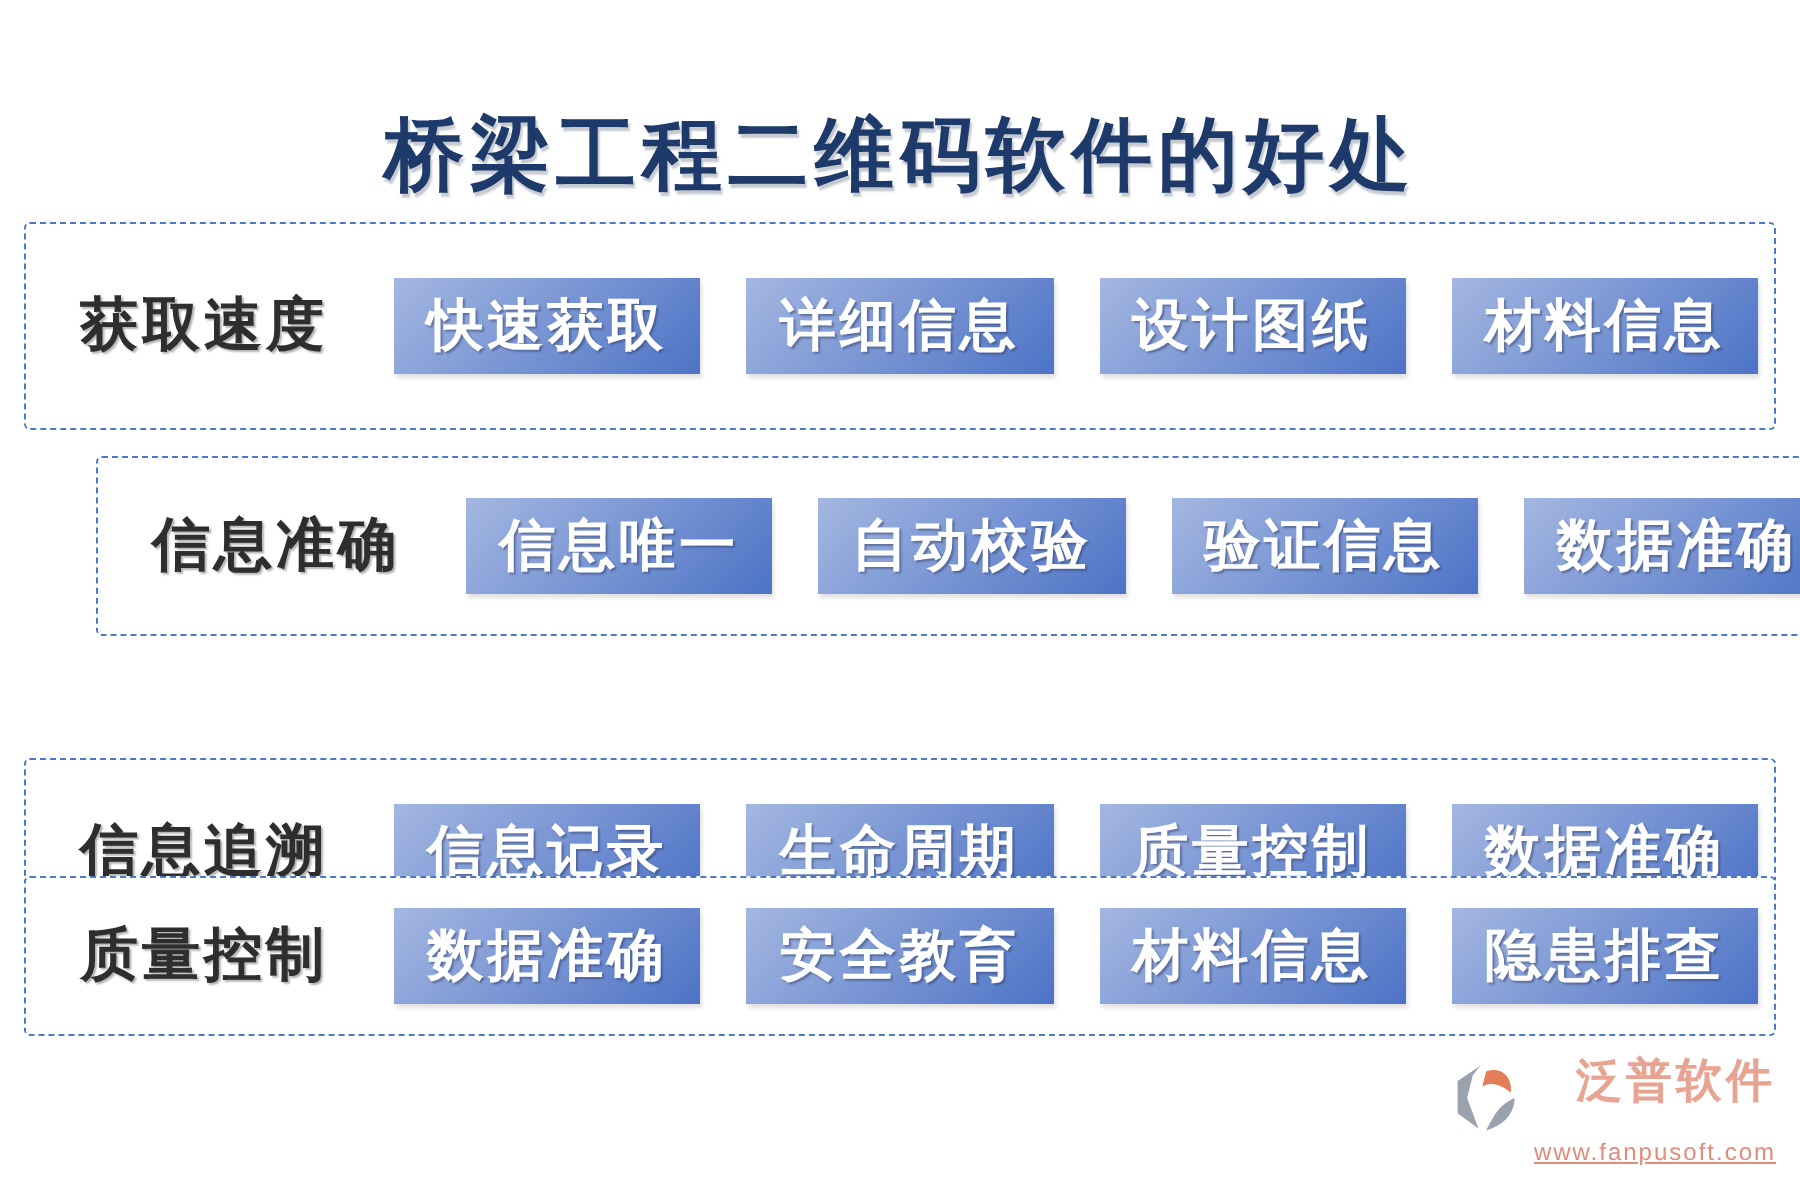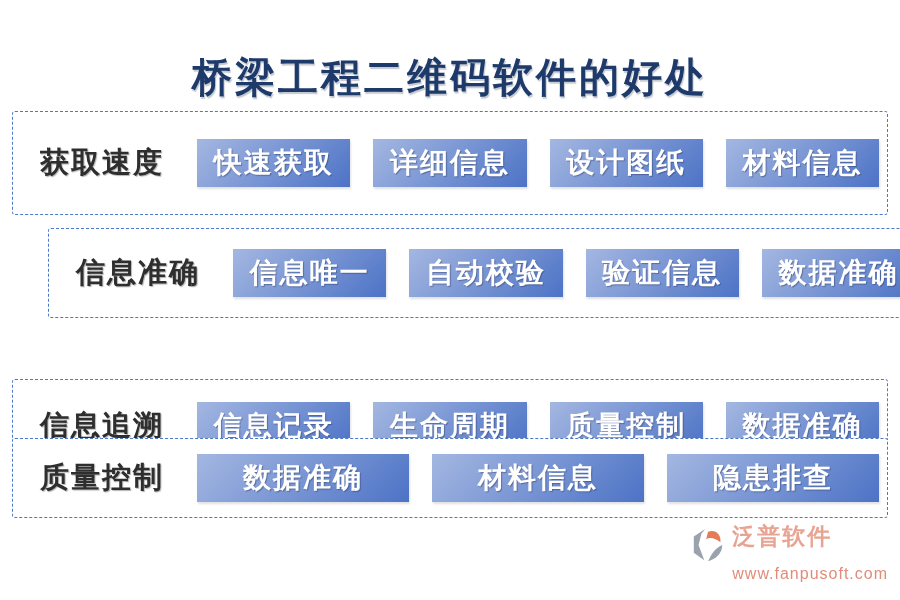--- a/index.html
+++ b/index.html
@@ -65,30 +65,31 @@
     box-shadow:1px 2px 2px rgba(0,0,0,0.12);
     white-space:nowrap;
   }
   .footer{
     position:absolute;right:12px;bottom:6px;
     display:flex;align-items:flex-start;gap:4px;
   }
   .logo-mark{width:38px;height:38px;margin-top:2px;}
   .logo-gray{fill:var(--logo-gray);}
   .logo-orange{fill:var(--logo-orange);}
-  .brand-col{display:flex;flex-direction:column;align-items:flex-start;line-height:1;}
+  .brand-col{display:flex;flex-direction:column;align-items:flex-end;line-height:1;}
   .brand-name{
     font-size:23px;font-weight:bold;letter-spacing:2px;
     color:var(--brand);
   }
   .brand-url{
     margin-top:18px;
-    font-size:16px;letter-spacing:1px;
+    font-size:12px;letter-spacing:1px;
     color:var(--url);
     font-family:"Liberation Sans","DejaVu Sans",sans-serif;
+    text-decoration:underline;
   }
 </style>
 </head>
 <body>
 
 <div class="page">
 
   <h1 class="title">桥梁工程二维码软件的好处</h1>
 
   <section class="row row1">
@@ -118,20 +119,21 @@
       <button class="pill">生命周期</button>
       <button class="pill">质量控制</button>
       <button class="pill">数据准确</button>
     </div>
   </section>
 
   <section class="row row4">
     <span class="row-label">质量控制</span>
     <div class="buttons">
       <button class="pill">数据准确</button>
+      <button class="pill">安全教育</button>
       <button class="pill">材料信息</button>
       <button class="pill">隐患排查</button>
     </div>
   </section>
 
   <div class="footer">
     <svg class="logo-mark" viewBox="0 0 40 40" aria-hidden="true">
       <path class="logo-gray" d="M16 2 L4 10 L4 27 L15 35 L9 19 L12 7 Z"></path>
       <path class="logo-orange" d="M19 5 C27 2 33 8 32 16 C27 12 21 10 17 13 Z"></path>
       <path class="logo-gray" d="M34 19 C34 28 27 34 19 36 C23 29 25 23 34 19 Z"></path>

